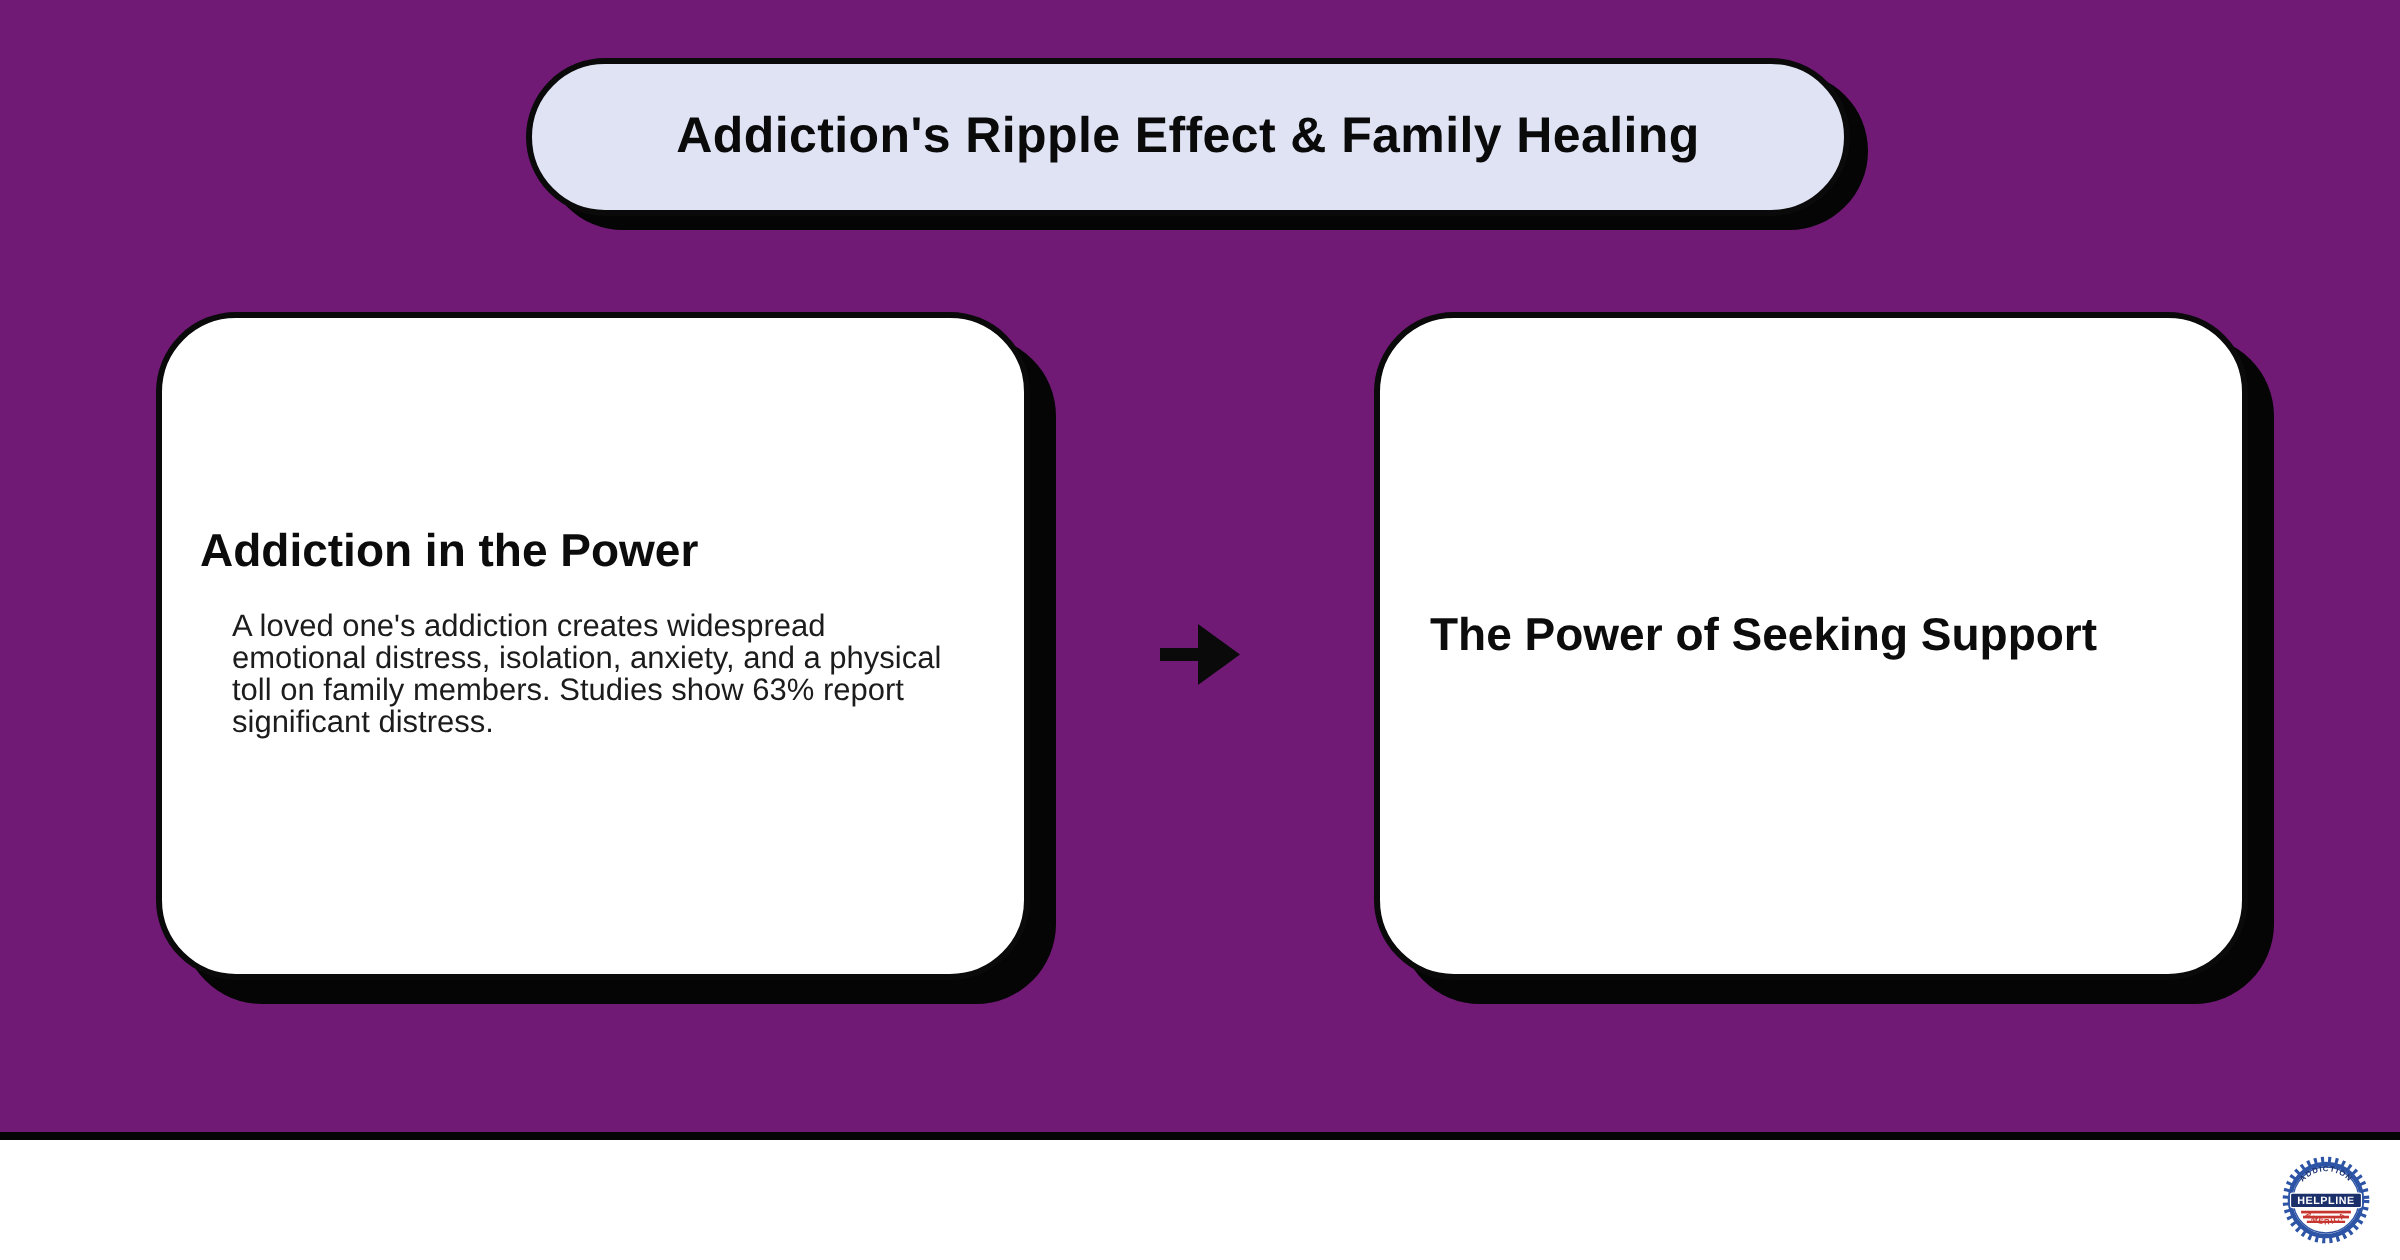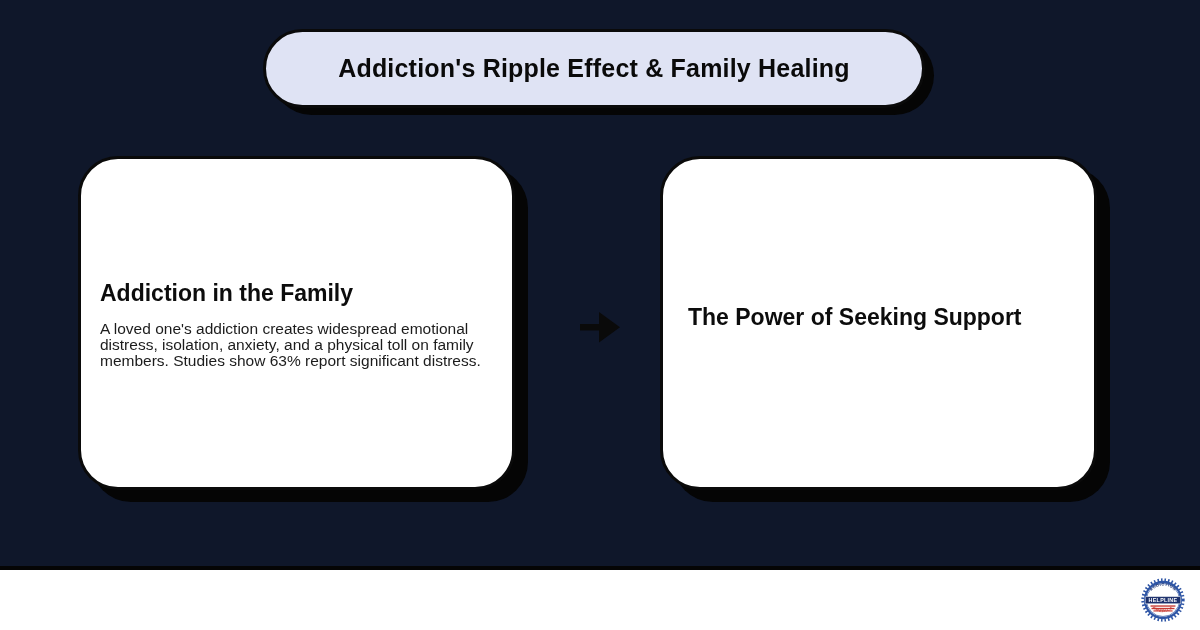--- a/index.html
+++ b/index.html
@@ -1,20 +1,20 @@
 <!DOCTYPE html>
 <html><head>
 <meta charset="utf-8">
 <style>
   html, body { margin: 0; padding: 0; }
   .canvas {
     position: relative;
     width: 1200px;
     height: 630px;
-    background: #0f172a;
+    background: #701a75;
     overflow: hidden;
     font-family: "Liberation Sans", sans-serif;
     color: #0c0c0c;
   }
 
   
   .title-pill {
     position: absolute;
     left: 263px;
     top: 29px;
@@ -45,32 +45,32 @@
     background: #ffffff;
     border: 3px solid #0a0a0a;
     border-radius: 40px;
     box-shadow: 13px 12px 0 #050505;
     display: flex;
     flex-direction: column;
     justify-content: center;
     box-sizing: content-box;
   }
   .card-left  { left: 78px;  padding-left: 0; }
-  .card-right { left: 660px; }
+  .card-right { left: 687px; }
   .card .inner-left  { padding: 0 18px 0 19px; }
   .card .inner-right { padding: 0 18px 0 25px; }
   .card h2 {
     margin: 0 0 13px 0;
     font-size: 23px;
     font-weight: 700;
     line-height: 30px;
     color: #0c0c0c;
   }
   .card p {
-    margin: 0;
+    margin: 16px;
     max-width: 394px;
     font-size: 15.5px;
     line-height: 16px;
     color: #1c1c1c;
   }
 
   
   .arrow {
     position: absolute;
     left: 578px;
@@ -102,21 +102,21 @@
 <body>
 
 <div class="canvas">
 
   <div class="title-pill">
     <span>Addiction's Ripple Effect &amp; Family Healing</span>
   </div>
 
   <section class="card card-left">
     <div class="inner-left">
-      <h2>Addiction in the Family</h2>
+      <h2>Addiction in the Power</h2>
       <p>A loved one's addiction creates widespread emotional distress, isolation, anxiety, and a physical toll on family members. Studies show 63% report significant distress.</p>
     </div>
   </section>
 
   <div class="arrow">
     <svg width="44" height="44" viewBox="0 0 44 44" aria-hidden="true">
       <rect x="2" y="19" width="22" height="6.5" fill="#0a0a0a"></rect>
       <polygon points="21,7 42,22.2 21,37.5" fill="#0a0a0a"></polygon>
     </svg>
   </div>

